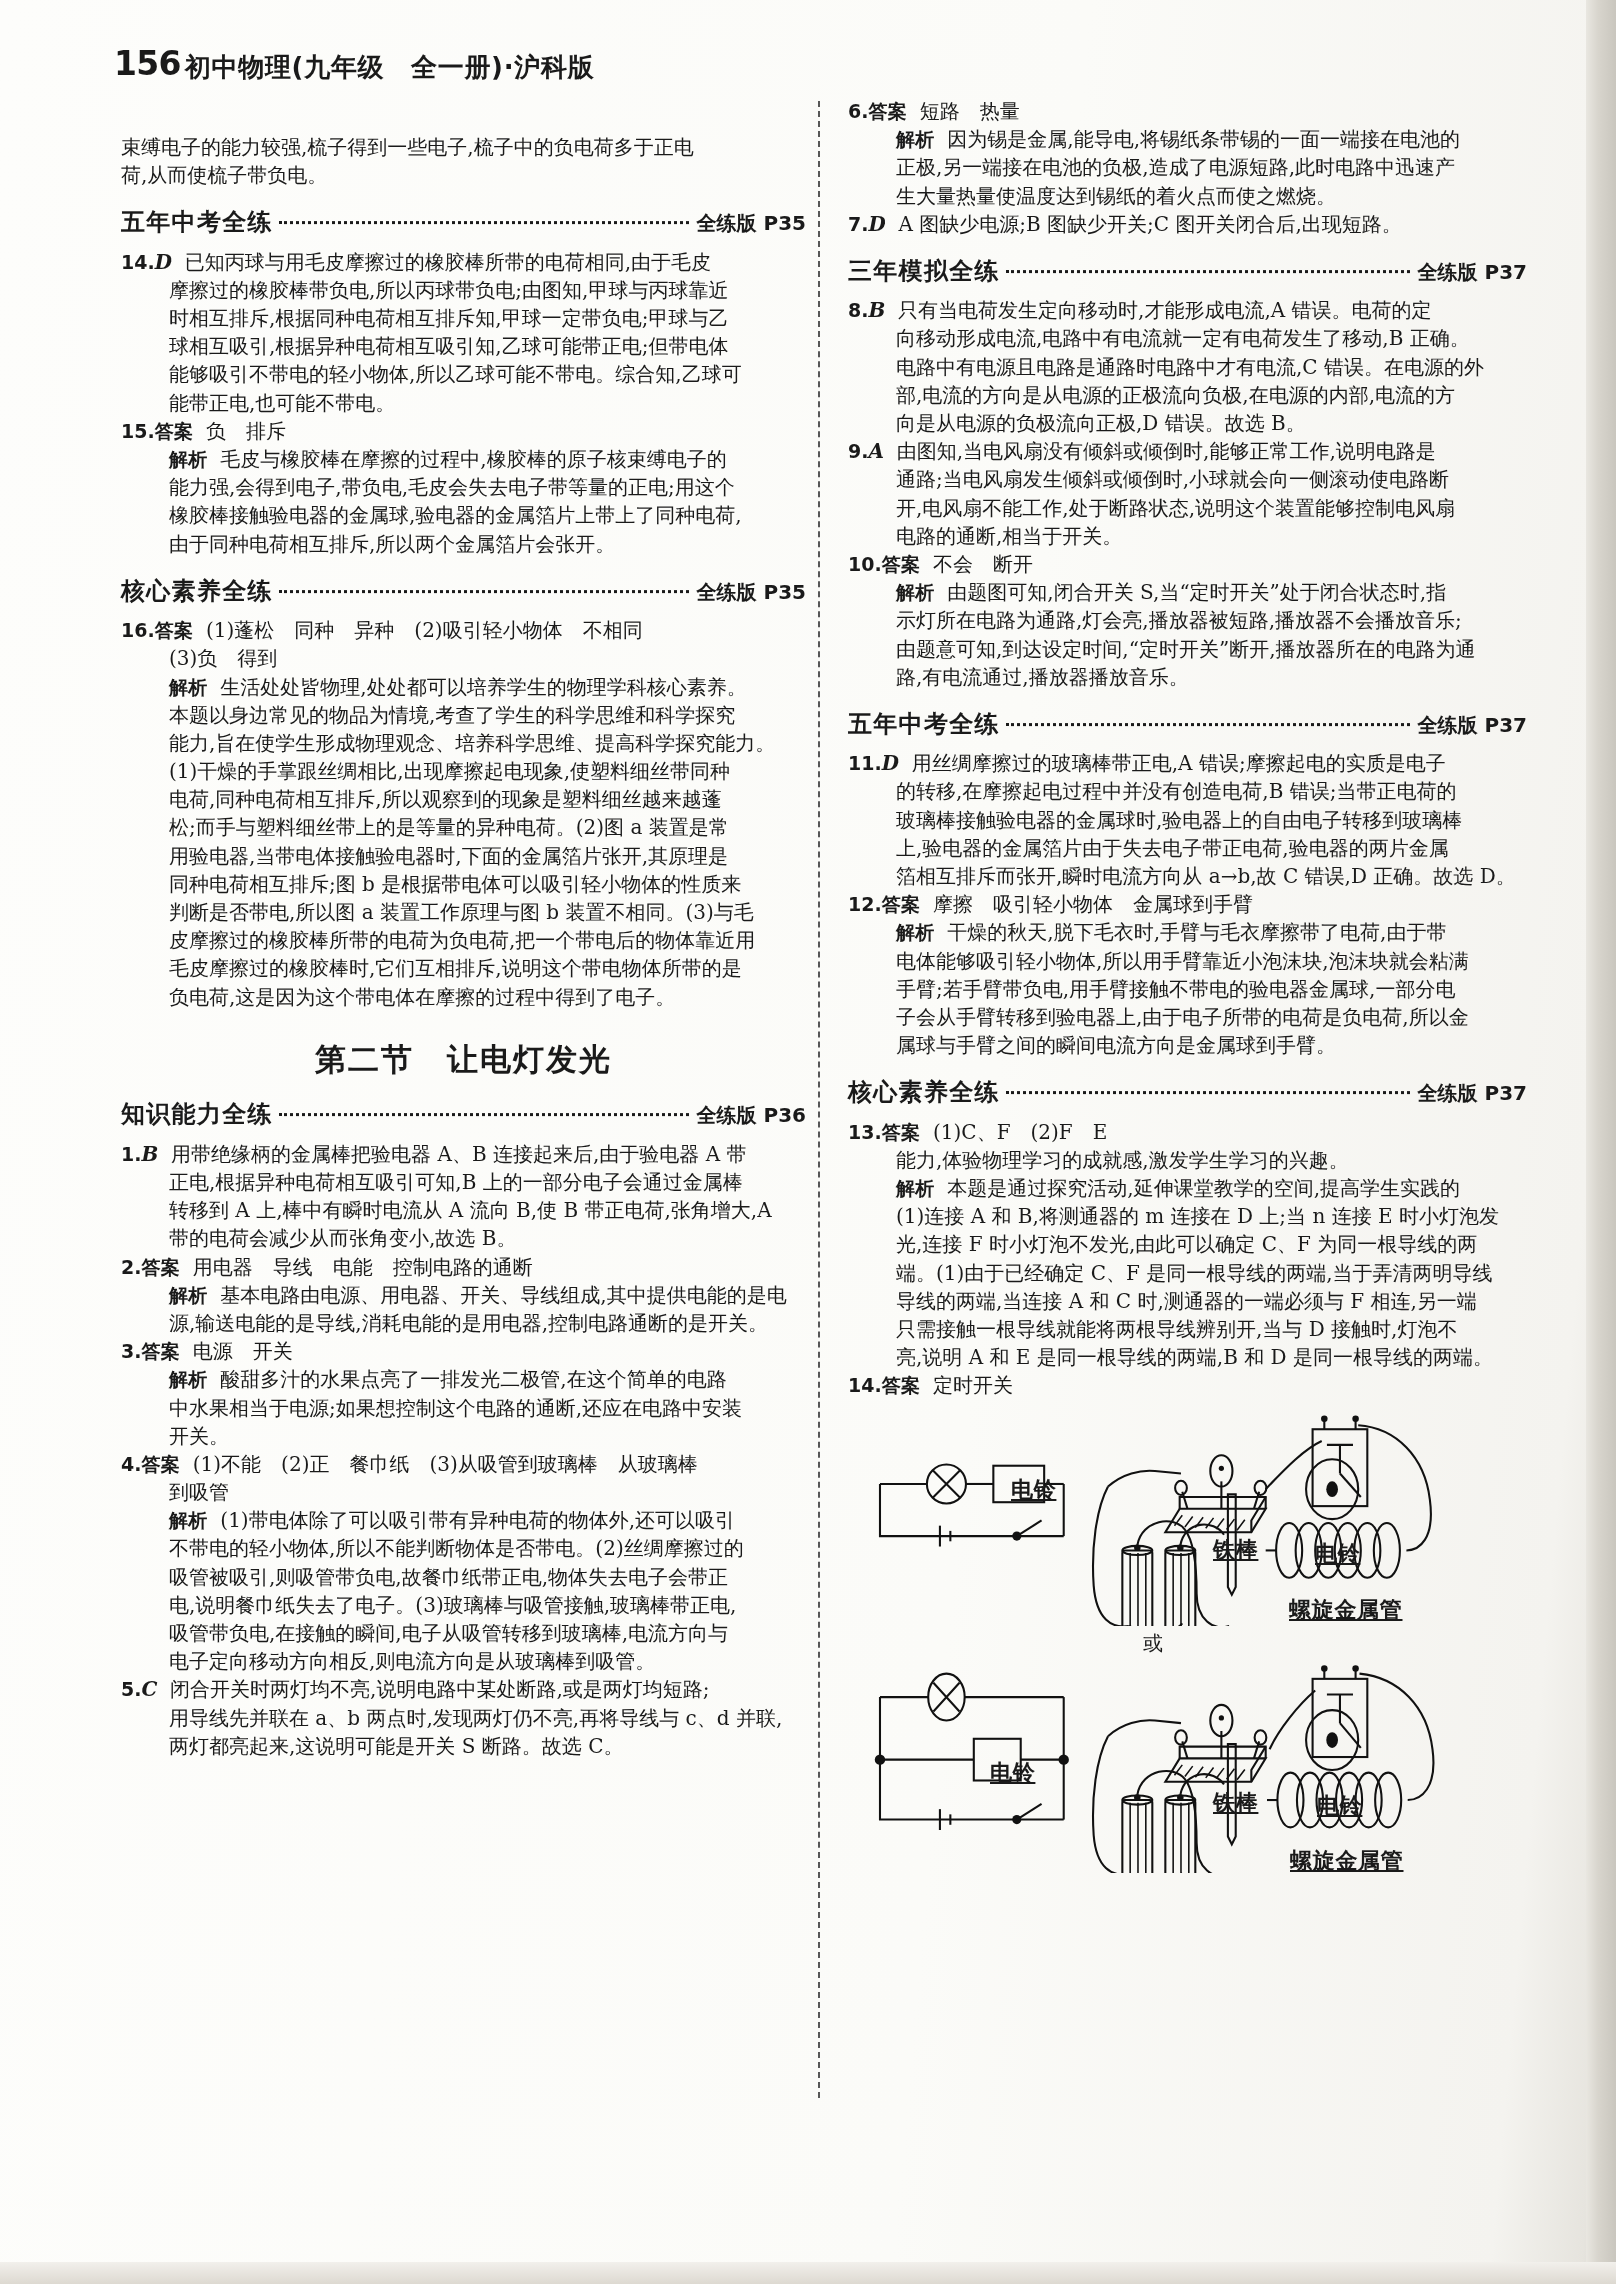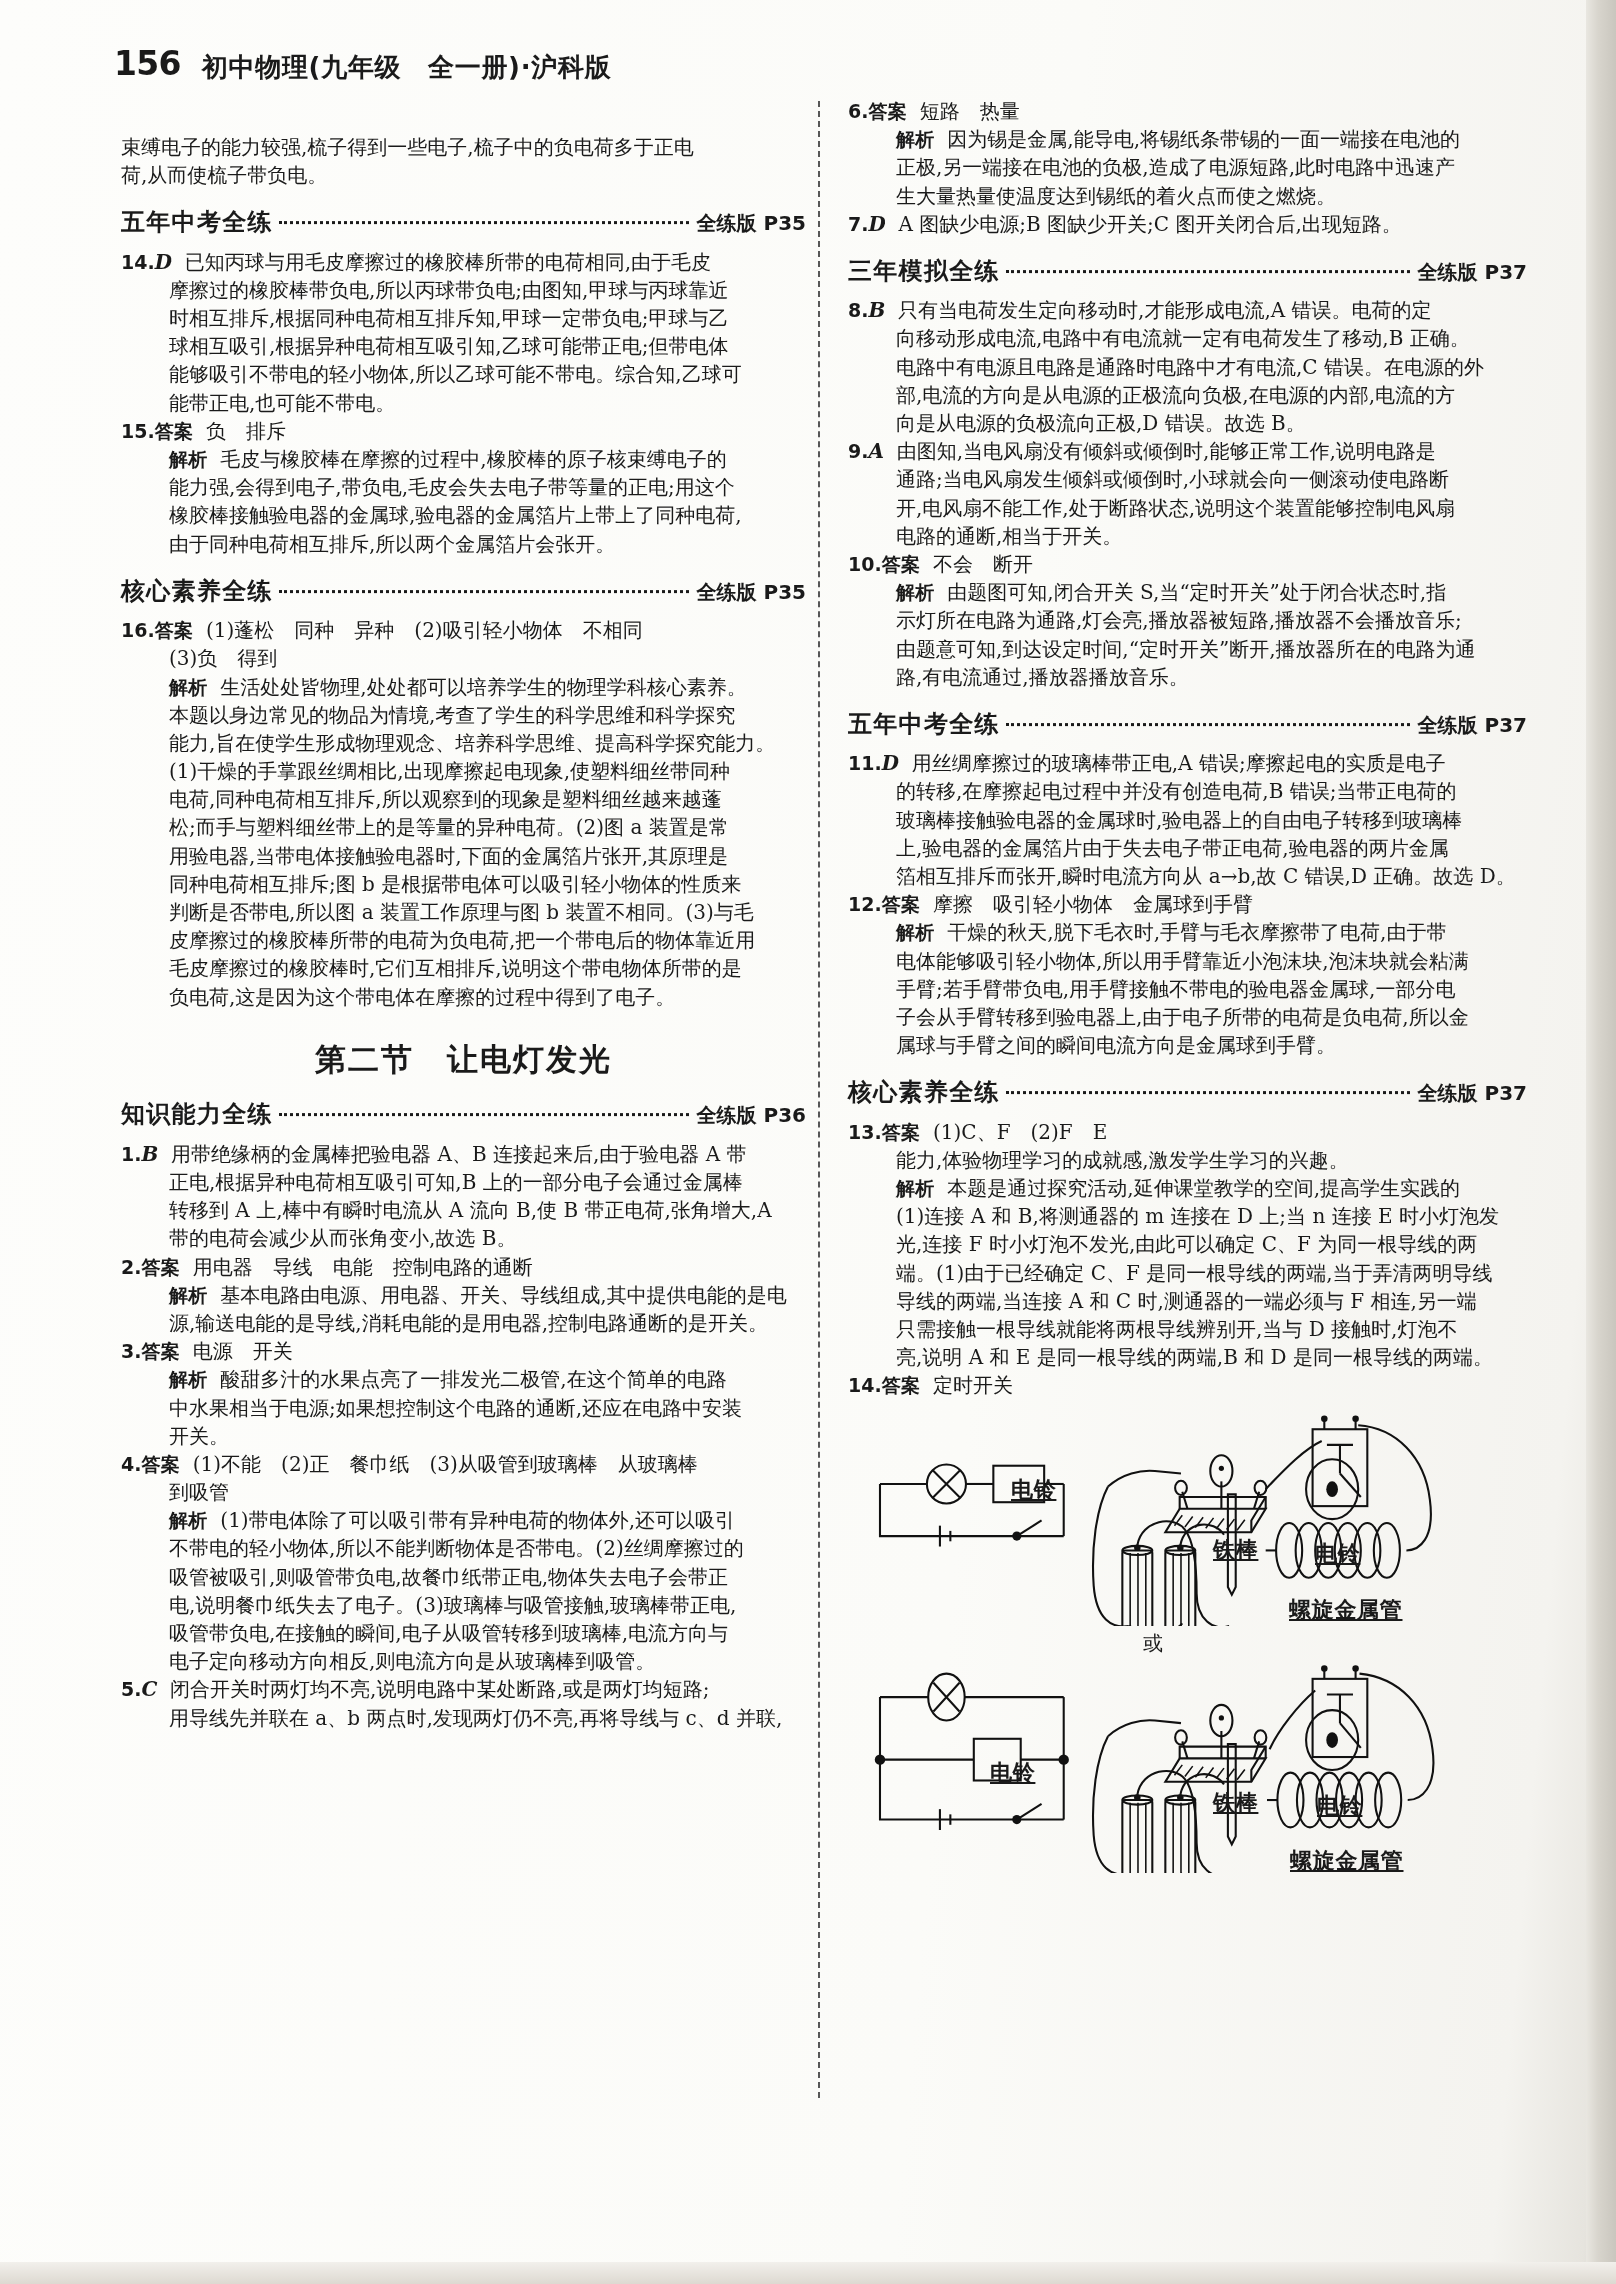--- a/index.html
+++ b/index.html
@@ -21,21 +21,21 @@
     background:linear-gradient(90deg,#e9e7e1 0%,#d8d5cd 40%,#c9c6be 100%);
   }
   .page-bottom-edge{
     position:absolute;left:0;bottom:0;width:100%;height:22px;
     background:linear-gradient(0deg,#ddd9d1 0%,#f2f0ec 100%);
   }
 
   
   .header{
     position:absolute;left:114px;top:47px;width:1305px;
-    display:flex;align-items:flex-end;gap:21px;
+    display:flex;align-items:flex-end;gap:4px;
   }
   .pgnum{
     font-family:"DejaVu Sans","Liberation Sans",sans-serif;
     font-weight:bold;font-size:33px;line-height:1;
     letter-spacing:-0.7px;
     position:relative;
   }
   .pgnum::before{
     content:"";position:absolute;left:-10.4px;top:-10.4px;
     width:56px;height:40px;border-radius:50%;
@@ -243,20 +243,21 @@
   <p class="para indent-sub">不带电的轻小物体,所以不能判断物体是否带电。(2)丝绸摩擦过的</p>
   <p class="para indent-sub">吸管被吸引,则吸管带负电,故餐巾纸带正电,物体失去电子会带正</p>
   <p class="para indent-sub">电,说明餐巾纸失去了电子。(3)玻璃棒与吸管接触,玻璃棒带正电,</p>
   <p class="para indent-sub">吸管带负电,在接触的瞬间,电子从吸管转移到玻璃棒,电流方向与</p>
   <p class="para indent-sub">电子定向移动方向相反,则电流方向是从玻璃棒到吸管。</p>
 
   <p class="para indent-ans">
     <span class="num">5.</span><span class="opt">C</span>&nbsp;&nbsp;<span>闭合开关时两灯均不亮,说明电路中某处断路,或是两灯均短路;</span>
   </p>
   <p class="para indent-sub">用导线先并联在 a、b 两点时,发现两灯仍不亮,再将导线与 c、d 并联,</p>
+  <p class="para indent-sub">两灯都亮起来,这说明可能是开关 S 断路。故选 C。</p>
 </div>
 
 <div class="col col-right">
 
   <p class="para indent-ans">
     <span class="num">6.</span><span class="lbl">答案</span>&nbsp;&nbsp;<span>短路　热量</span>
   </p>
   <p class="para indent-sub">
     <span class="lbl">解析</span>&nbsp;&nbsp;<span>因为锡是金属,能导电,将锡纸条带锡的一面一端接在电池的</span>
   </p>

